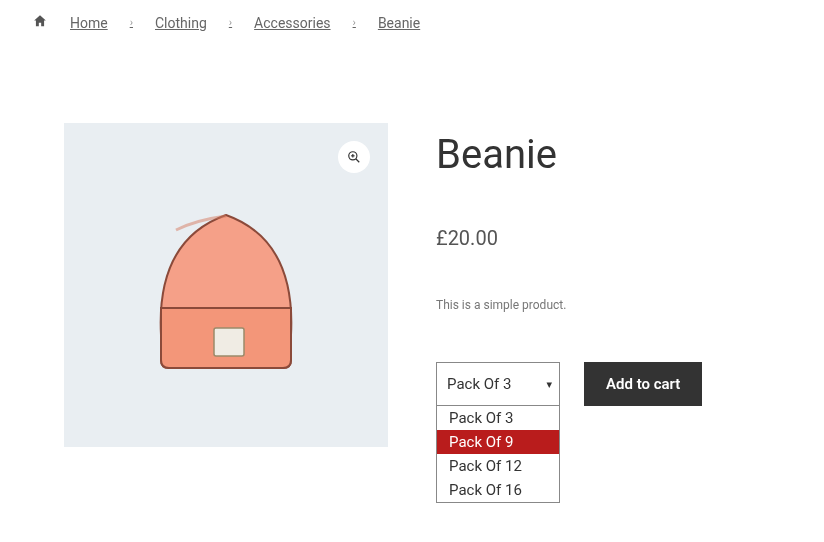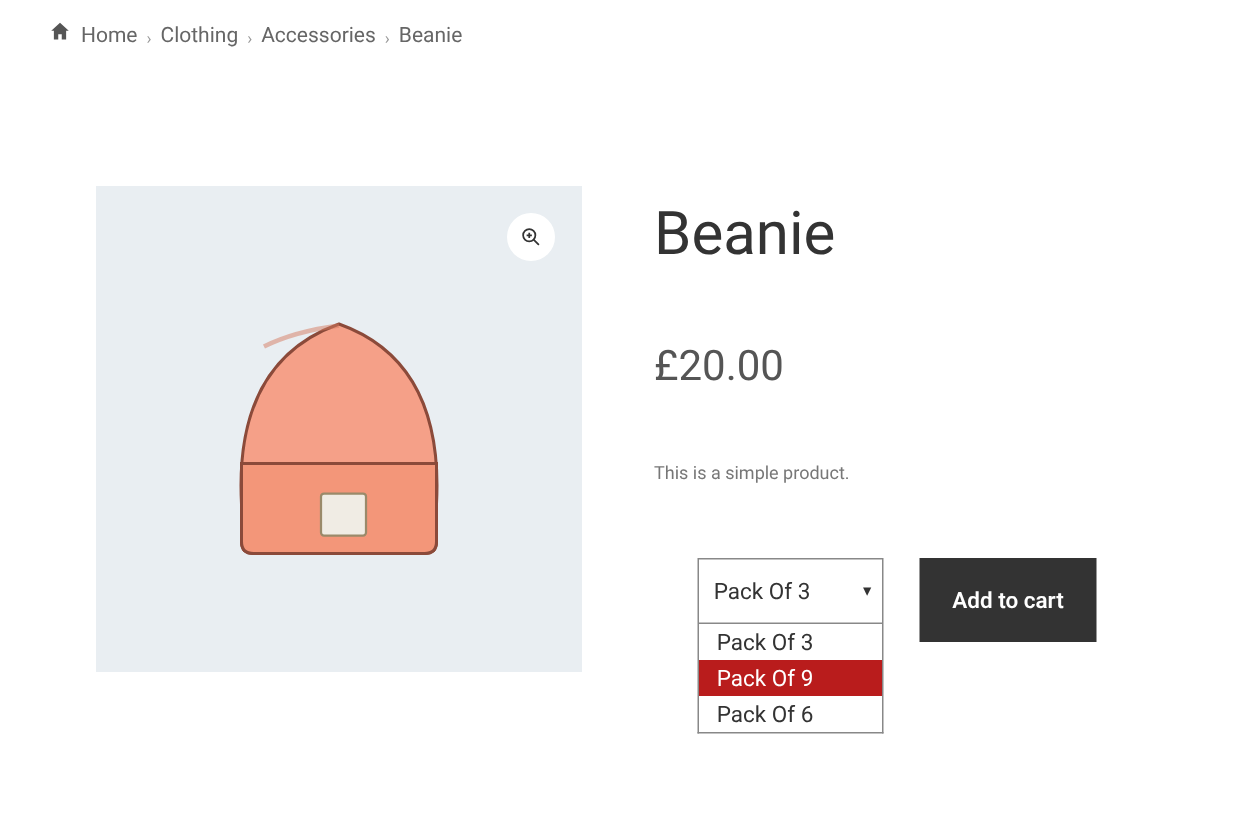--- a/index.html
+++ b/index.html
@@ -6,25 +6,26 @@
     body {
       font-family: -apple-system, BlinkMacSystemFont, "Segoe UI", Roboto, sans-serif;
       background: #fff;
       width: 824px;
       height: 542px;
       overflow: hidden;
       color: #333;
     }
     .breadcrumb {
       display: flex;
-      align-items: flex-end;
-      gap: 6px;
+      align-items: center;
+      gap: 22px;
       padding: 14px 32px;
       font-size: 14px;
       color: #666;
+      text-decoration: underline;
     }
     .breadcrumb .sep { color: #999; font-size: 11px; }
     .breadcrumb a { color: #666; text-decoration: none; cursor: pointer; }
     .breadcrumb .home-icon svg { width: 16px; height: 14px; fill: #555; }
     .container {
       display: flex;
       gap: 48px;
       padding: 78px 64px 0 64px;
     }
     .product-image {
@@ -46,23 +47,23 @@
       background: #fff;
       display: flex;
       align-items: center;
       justify-content: center;
       cursor: pointer;
     }
     .zoom-icon svg { width: 14px; height: 14px; stroke: #333; fill: none; stroke-width: 2; }
     .beanie-svg { width: 180px; height: 190px; }
     .details { flex: 1; padding-top: 8px; }
     .title { font-size: 40px; font-weight: 400; color: #333; margin-bottom: 48px; }
-    .price { font-size: 28px; color: #555; margin-bottom: 48px; }
+    .price { font-size: 20px; color: #555; margin-bottom: 48px; }
     .desc { font-size: 12px; color: #777; margin-bottom: 50px; }
-    .cart-row { display: flex; gap: 24px; align-items: flex-start; position: relative; justify-content: center; }
+    .cart-row { display: flex; gap: 24px; align-items: flex-start; position: relative; }
     .select-wrapper { position: relative; }
     .pack-select {
       width: 124px;
       height: 44px;
       border: 1px solid #888;
       background: #fff;
       font-size: 15px;
       padding: 0 10px;
       cursor: pointer;
       font-family: inherit;
@@ -79,21 +80,21 @@
       z-index: 10;
     }
     .dropdown-item {
       padding: 3px 12px;
       font-size: 15px;
       cursor: pointer;
       color: #333;
     }
     .dropdown-item.highlighted { background: #b91c1c; color: #fff; }
     .add-to-cart {
-      height: 56px;
+      height: 44px;
       padding: 0 22px;
       background: #333;
       color: #fff;
       border: none;
       font-size: 15px;
       font-weight: 600;
       cursor: pointer;
       font-family: inherit;
     }
     .chev { position: absolute; right: 8px; top: 50%; transform: translateY(-50%); pointer-events: none; font-size: 11px; color: #333; }
@@ -142,19 +143,20 @@
 
     <div class="cart-row">
       <div class="select-wrapper">
         <select class="pack-select">
           <option>Pack Of 3</option>
         </select>
         <span class="chev">▾</span>
         <div class="dropdown">
           <div class="dropdown-item">Pack Of 3</div>
           <div class="dropdown-item highlighted">Pack Of 9</div>
-          <div class="dropdown-item">Pack Of 6</div>
+          <div class="dropdown-item">Pack Of 12</div>
+          <div class="dropdown-item">Pack Of 16</div>
         </div>
       </div>
       <button class="add-to-cart">Add to cart</button>
     </div>
   </div>
 </div>
 
 </body></html>

